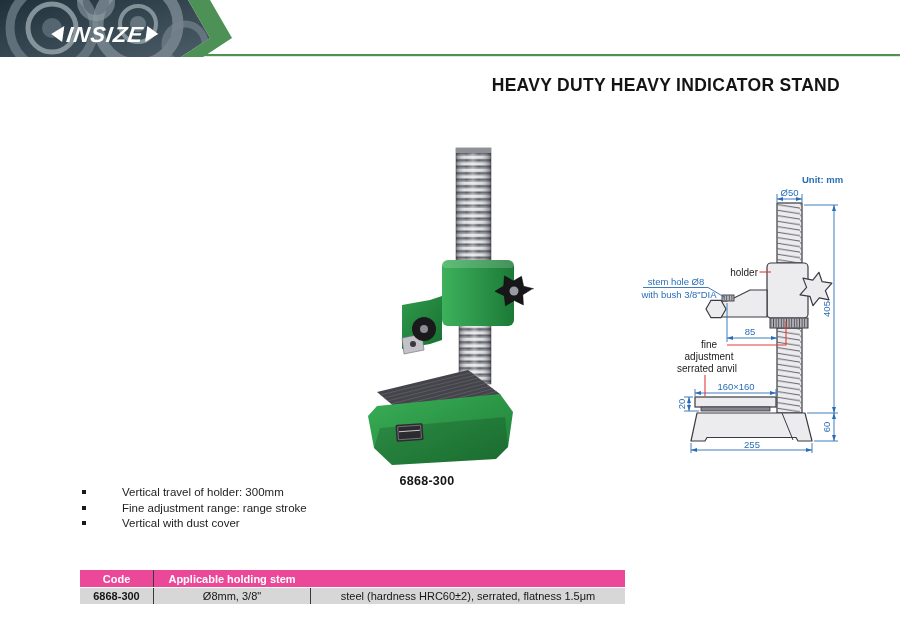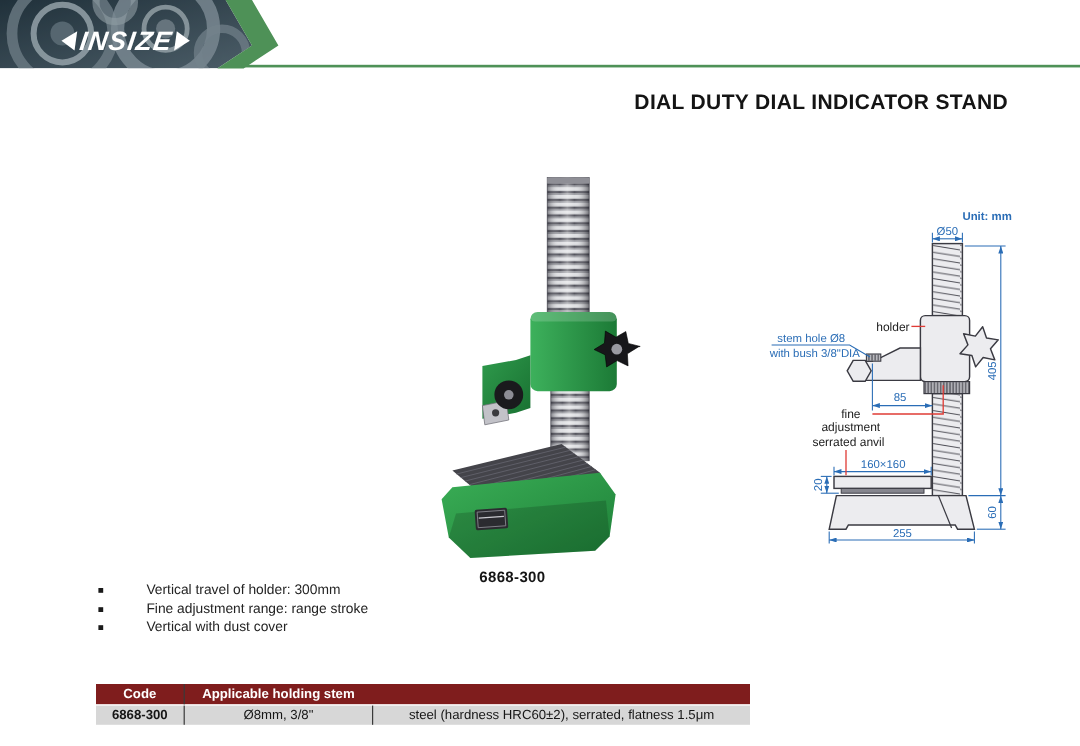--- a/index.html
+++ b/index.html
@@ -13,21 +13,21 @@
   .photo-caption { position:absolute; left:368px; top:474px; width:118px; text-align:center; font-size:12.5px; font-weight:bold; color:#151515; letter-spacing:.3px; }
 
   .diagram-svg { position:absolute; left:615px; top:165px; width:285px; height:300px; }
 
   .features { position:absolute; left:82px; top:485px; list-style:none; }
   .features li { display:flex; align-items:flex-start; font-size:11.5px; color:#232323; line-height:15.5px;gap:27px; }
   .features .sq { width:4px; height:4px; background:#1a1a1a; margin:5px 9px 0 0; flex:0 0 auto; }
 
   .spec-table { position:absolute; left:80px; top:570px; width:545px; font-size:11px; }
   .trow { display:grid; grid-template-columns:73px 157px 315px; }
-  .thead { background:#7f1d1d; color:#ffffff; font-weight:bold; height:17px; }
+  .thead { background:#ec4899; color:#ffffff; font-weight:bold; height:17px; }
   .tgap { height:1px; background:#ffffff; }
   .tdata { background:#d7d7d7; color:#161616; height:16px; }
   .tcell { display:flex; align-items:center; justify-content:center; white-space:nowrap; }
   .tcell.bl { border-left:1.5px solid #3a3a3a; }
   .tdata .code { font-weight:bold; }
 
   .dimt { fill:#2a6db6; font-size:9.5px; font-family:"Liberation Sans",sans-serif; }
   .lblt { fill:#1c1c1c; font-size:10px; font-family:"Liberation Sans",sans-serif; }
   .bluln { stroke:#2a6db6; stroke-width:0.9; fill:none; }
   .redln { stroke:#e03c36; stroke-width:1.1; fill:none; }
@@ -60,21 +60,21 @@
   </g>
   <g transform="skewX(-8)">
     <polygon points="56,34 68,26 68,42" fill="#ffffff"></polygon>
     <polygon points="163,34 151,26 151,42" fill="#ffffff"></polygon>
     <text x="110" y="42" text-anchor="middle" font-size="22" font-weight="bold" font-style="italic" fill="#ffffff" letter-spacing="1">INSIZE</text>
   </g>
   <polygon points="188,0 210,0 232,38 203,57 181,57 210,38" fill="#4e9157"></polygon>
   <rect x="201" y="54" width="699" height="2.2" fill="#4e9157"></rect>
 </svg>
 
-<div class="page-title">DIAL DUTY DIAL INDICATOR STAND</div>
+<div class="page-title">HEAVY DUTY HEAVY INDICATOR STAND</div>
 
 <svg class="photo-svg" viewBox="355 128 180 360" xmlns="http://www.w3.org/2000/svg">
   <defs>
     <pattern id="ribs" x="0" y="0" width="35" height="6.5" patternUnits="userSpaceOnUse">
       <rect width="35" height="6.5" fill="#dfe0e3"></rect>
       <rect y="3.1" width="35" height="2.2" fill="#55555e"></rect>
       <rect y="5.3" width="35" height="1.2" fill="#9fa0a6"></rect>
     </pattern>
     <linearGradient id="cylshade" x1="0" y1="0" x2="1" y2="0">
       <stop offset="0" stop-color="#20202a" stop-opacity=".5"></stop>

